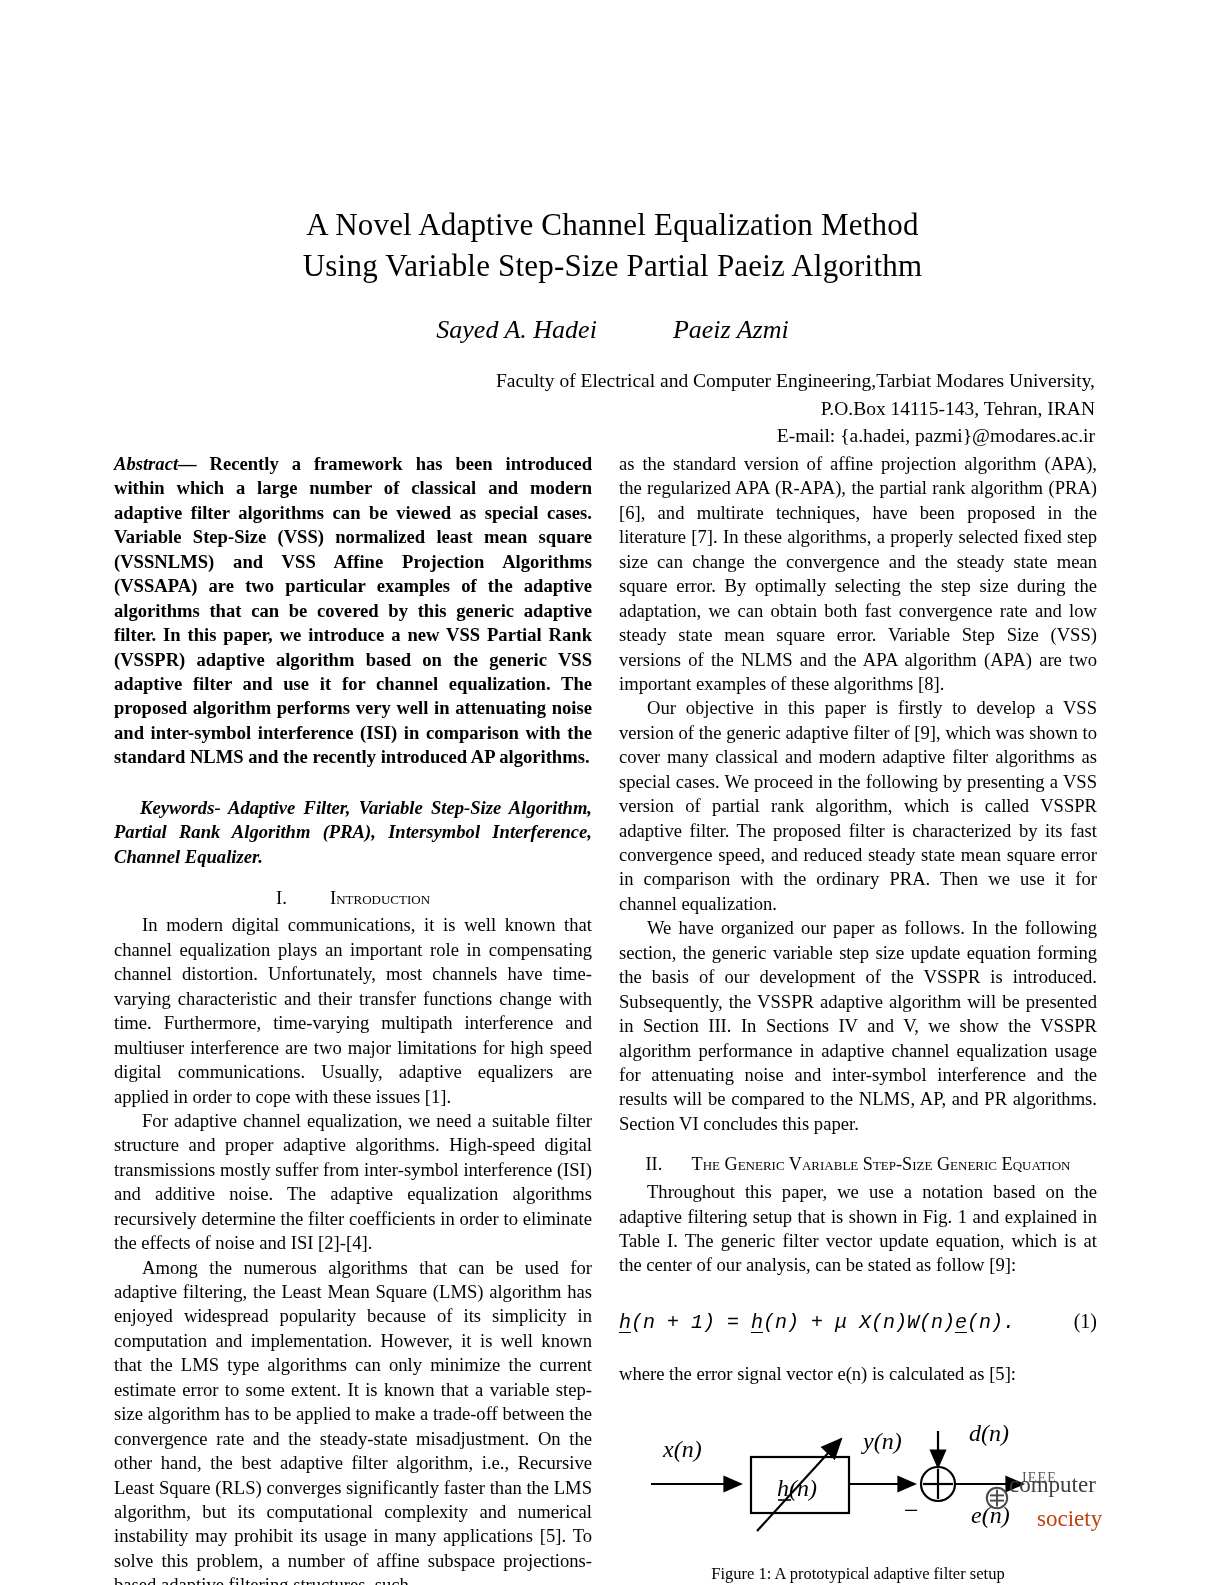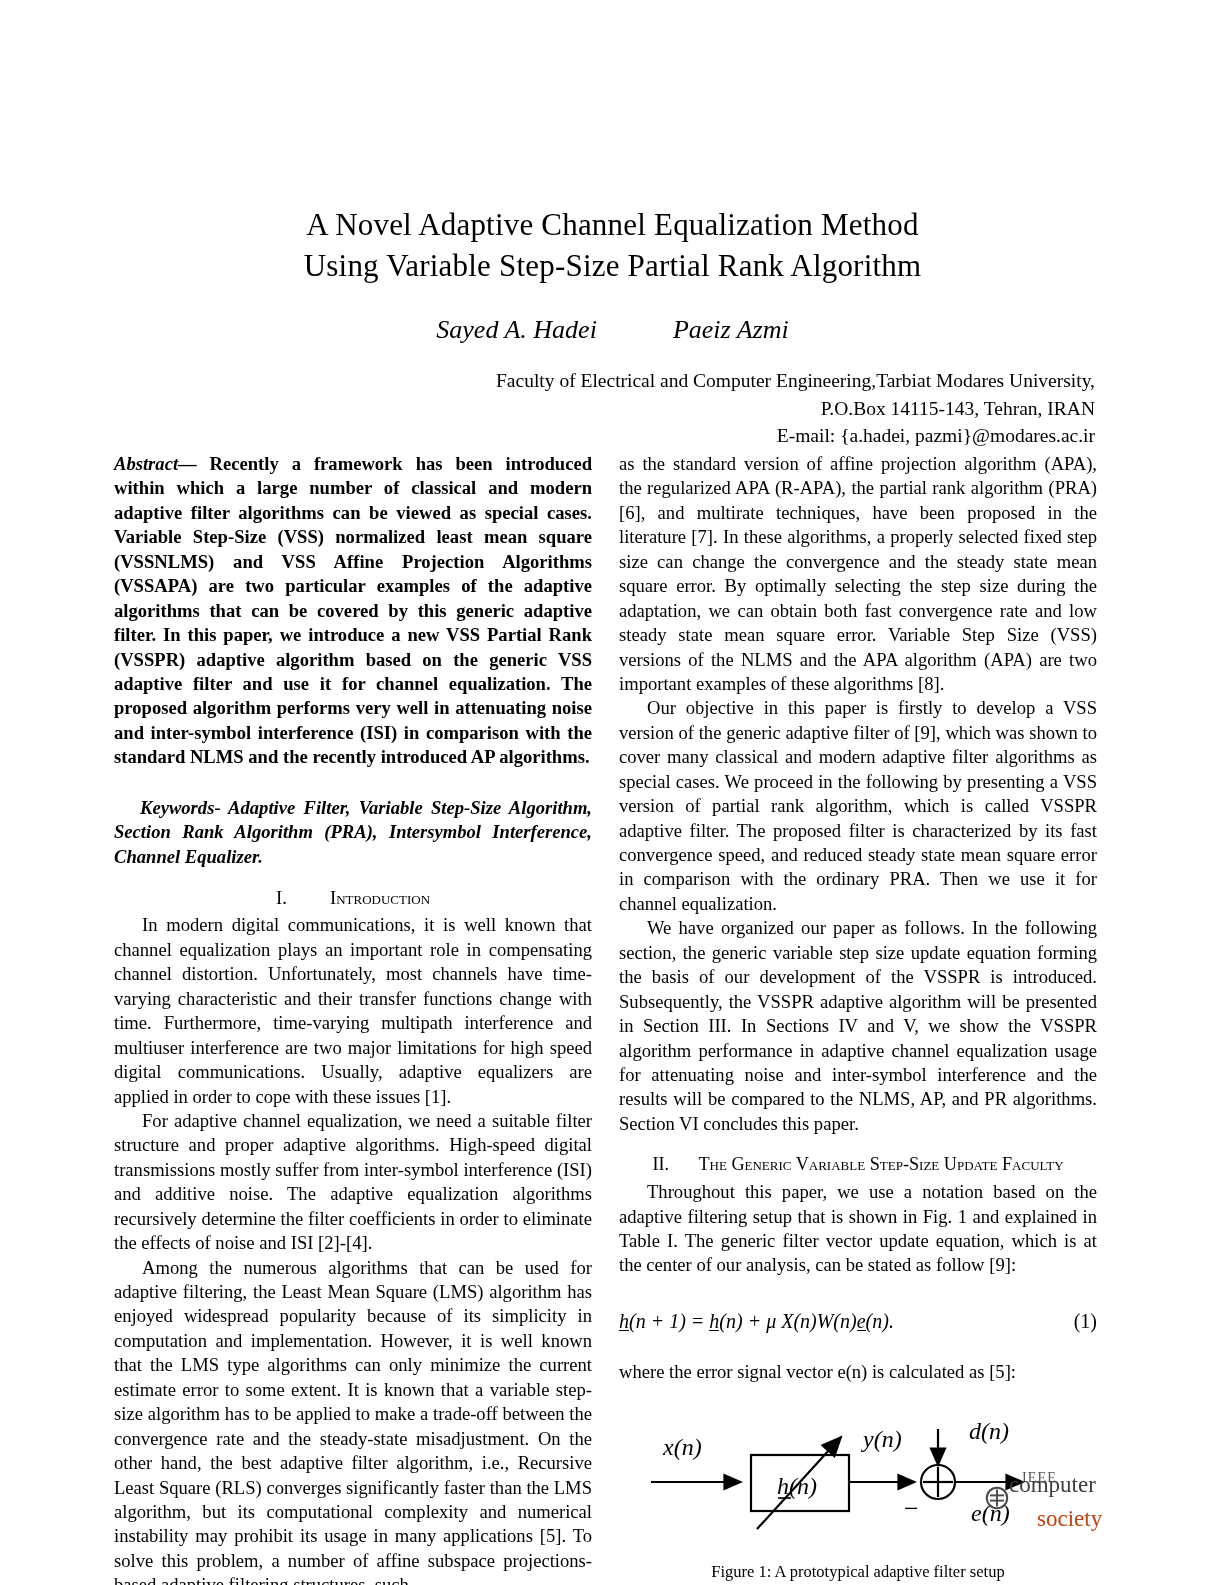--- a/index.html
+++ b/index.html
@@ -109,21 +109,21 @@
   
   .equation-row {
     display: flex;
     align-items: baseline;
     justify-content: space-between;
     margin: 30px 0 26px 0;
     font-size: 20px;
     font-style: italic;
     font-family: "Liberation Serif", "DejaVu Serif", serif;
   }
-  .equation-row .eq-body { white-space: nowrap; }
+  .equation-row .eq-body { white-space: nowrap; font-family: Liberation Mono, monospace; }
   .equation-row .eq-num { font-style: normal; }
   .uvec {
     border-bottom: 1.4px solid #000;
     padding-bottom: 0px;
     display: inline-block;
     line-height: 0.92;
   }
 
   
   .figure-wrap {
@@ -177,59 +177,59 @@
     color: #c2410c;
   }
 </style>
 </head>
 <body>
 
 <div class="page">
 
   <div class="title-block">
     <div class="paper-title">A Novel Adaptive Channel Equalization Method</div>
-    <div class="paper-title">Using Variable Step-Size Partial Rank Algorithm</div>
+    <div class="paper-title">Using Variable Step-Size Partial Paeiz Algorithm</div>
   </div>
 
   <div class="authors-row">
     <span>Sayed A. Hadei</span>
     <span>Paeiz Azmi</span>
   </div>
 
   <div class="affiliation">
     <div>Faculty of Electrical and Computer Engineering,Tarbiat Modares University,</div>
     <div>P.O.Box 14115-143, Tehran, IRAN</div>
     <div>E-mail: {a.hadei, pazmi}@modares.ac.ir</div>
   </div>
 
   <div class="col col-left">
 
     <p class="abstract"><span class="lead">Abstract</span><span>—</span><span> Recently a framework has been introduced within which a large number of classical and modern adaptive filter algorithms can be viewed as special cases. Variable Step-Size (VSS) normalized least mean square (VSSNLMS) and VSS Affine Projection Algorithms (VSSAPA) are two particular examples of the adaptive algorithms that can be covered by this generic adaptive filter. In this paper, we introduce a new VSS Partial Rank (VSSPR) adaptive algorithm based on the generic VSS adaptive filter and use it for channel equalization. The proposed algorithm performs very well in attenuating noise and inter-symbol interference (ISI) in comparison with the standard NLMS and the recently introduced AP algorithms.</span></p>
 
     <div class="gap-md"></div>
 
-    <p class="keywords">Keywords-  Adaptive Filter,  Variable Step-Size Algorithm, Section Rank Algorithm (PRA),  Intersymbol Interference, Channel Equalizer.</p>
+    <p class="keywords">Keywords-  Adaptive Filter,  Variable Step-Size Algorithm, Partial Rank Algorithm (PRA),  Intersymbol Interference, Channel Equalizer.</p>
 
     <div class="section-head">
       <span class="num">I.</span><span class="smallcaps">Introduction</span>
     </div>
 
     <p class="body">In modern digital communications, it is well known that channel equalization plays an important role in compensating channel distortion. Unfortunately, most channels have time-varying characteristic and their transfer functions change with time. Furthermore, time-varying multipath interference and multiuser interference are two major limitations for high speed digital communications. Usually, adaptive equalizers are applied in order to cope with these issues [1].</p>
     <p class="body">For adaptive channel equalization, we need a suitable filter structure and proper adaptive algorithms. High-speed digital transmissions mostly suffer from inter-symbol interference (ISI) and additive noise. The adaptive equalization algorithms recursively determine the filter coefficients in order to eliminate the effects of noise and ISI [2]-[4].</p>
     <p class="body">Among the numerous algorithms that can be used for adaptive filtering, the Least Mean Square (LMS) algorithm has enjoyed widespread popularity because of its simplicity in computation and implementation. However, it is well known that the LMS type algorithms can only minimize the current estimate error to some extent. It is known that a variable step-size algorithm has to be applied to make a trade-off between the convergence rate and the steady-state misadjustment. On the other hand, the best adaptive filter algorithm, i.e., Recursive Least Square (RLS) converges significantly faster than the LMS algorithm, but its computational complexity and numerical instability may prohibit its usage in many applications [5]. To solve this problem, a number of affine subspace projections-based adaptive filtering structures, such</p>
   </div>
 
   <div class="col col-right">
 
     <p class="body noindent">as the standard version of affine projection algorithm (APA), the regularized APA (R-APA), the partial rank algorithm (PRA) [6], and multirate techniques, have been proposed in the literature [7]. In these algorithms, a properly selected fixed step size can change the convergence and the steady state mean square error. By optimally selecting the step size during the adaptation, we can obtain both fast convergence rate and low steady state mean square error. Variable Step Size (VSS) versions of the NLMS and the APA algorithm (APA) are two important examples of these algorithms [8].</p>
     <p class="body">Our objective in this paper is firstly to develop a VSS version of the generic adaptive filter of [9], which was shown to cover many classical and modern adaptive filter algorithms as special cases. We proceed in the following by presenting a VSS version of partial rank algorithm, which is called VSSPR adaptive filter. The proposed filter is characterized by its fast convergence speed, and reduced steady state mean square error in comparison with the ordinary PRA. Then we use it for channel equalization.</p>
     <p class="body">We have organized our paper as follows. In the following section, the generic variable step size update equation forming the basis of our development of the VSSPR is introduced. Subsequently, the VSSPR adaptive algorithm will be presented in Section III. In Sections IV and V, we show the VSSPR algorithm performance in adaptive channel equalization usage for attenuating noise and inter-symbol interference and the results will be compared to the NLMS, AP, and PR algorithms. Section VI concludes this paper.</p>
 
     <div class="section-head tight">
-      <span class="num">II.</span><span class="smallcaps">The Generic Variable Step-Size Update Faculty</span>
+      <span class="num">II.</span><span class="smallcaps">The Generic Variable Step-Size Generic Equation</span>
     </div>
 
     <p class="body">Throughout this paper, we use a notation based on the adaptive filtering setup that is shown in Fig. 1 and explained in Table I. The generic filter vector update equation, which is at the center of our analysis, can be stated as follow [9]:</p>
 
     <div class="equation-row">
       <span class="eq-body"><span class="uvec">h</span><span>(n + 1) = </span><span class="uvec">h</span><span>(n) + μ X(n)W(n)</span><span class="uvec">e</span><span>(n).</span></span>
       <span class="eq-num">(1)</span>
     </div>
 
     <p class="body noindent"><span>where the error signal vector  e(n)  is calculated as [5]:</span></p>

